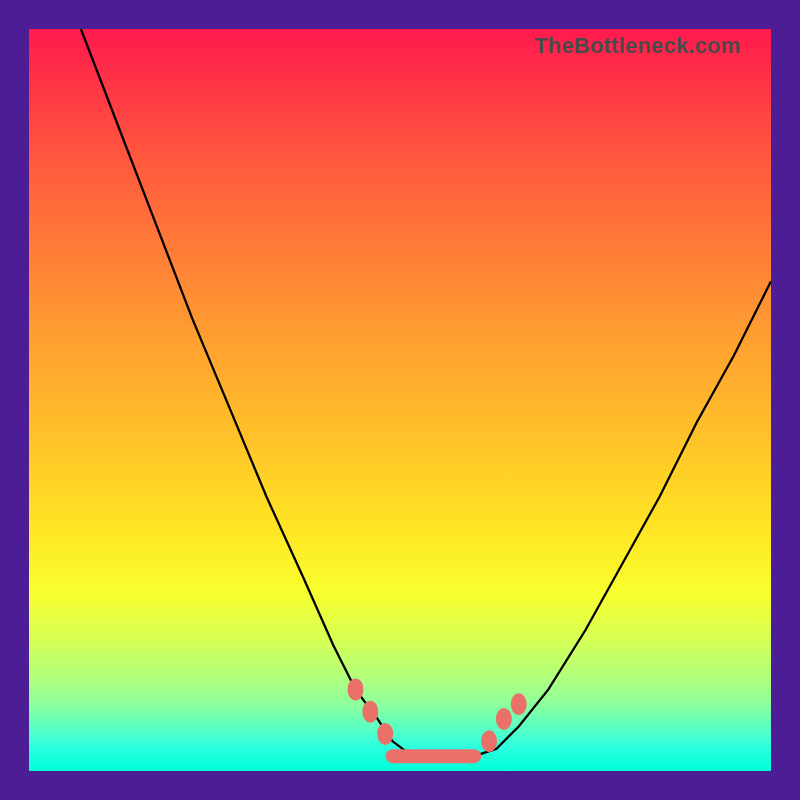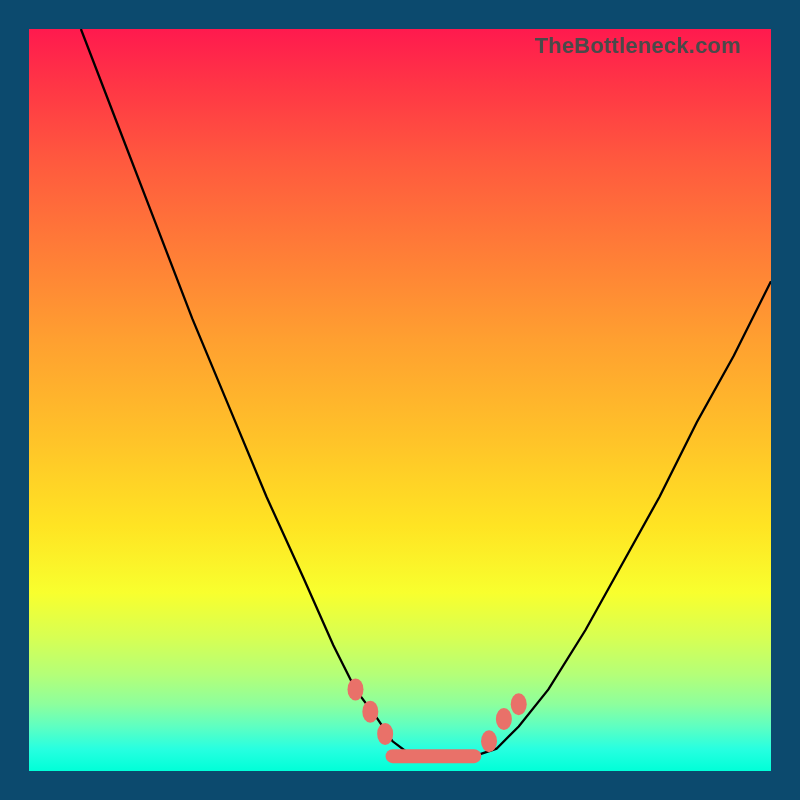--- a/index.html
+++ b/index.html
@@ -10,21 +10,21 @@
     background: #000;
     overflow: hidden;
     font-family: Arial, Helvetica, sans-serif;
   }
   .frame {
     position: absolute;
     left: 0;
     top: 0;
     width: 800px;
     height: 800px;
-    background: #0c4a6e;
+    background: #4c1d95;
   }
   .plot {
     position: absolute;
     left: 29px;
     top: 29px;
     width: 742px;
     height: 742px;
     
     background: linear-gradient(to bottom,
       #ff1a4e 0%,

